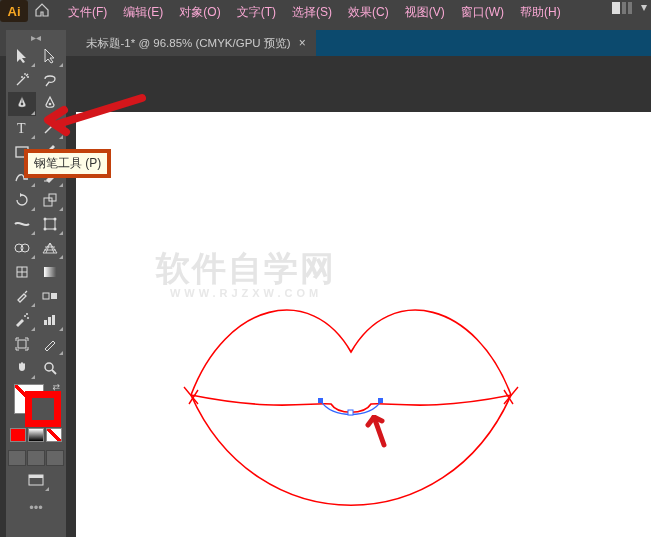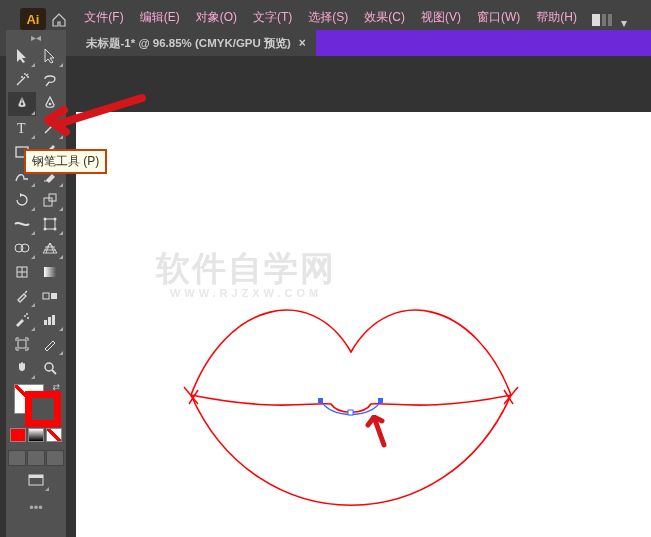--- a/index.html
+++ b/index.html
@@ -1,24 +1,24 @@
 <!DOCTYPE html>
 <html><head>
 <meta charset="utf-8">
 <style>
   * { box-sizing: border-box; margin: 0; padding: 0; user-select: none; }
   body { font-family: "Microsoft YaHei", sans-serif; font-size: 12px; background: #fff; width: 651px; height: 537px; overflow: hidden; position: relative; }
   .app { display: flex; flex-direction: column; width: 651px; height: 537px; background: #434343; }
-  .menubar { height: 30px; background: #434343; display: flex; align-items: flex-end; padding: 0 20px; gap: 4px; color: #ddd; }
+  .menubar { height: 30px; background: #434343; display: flex; align-items: flex-start; padding: 0 0; gap: 4px; color: #ddd; }
   .app-icon { width: 28px; height: 22px; background: #2c2014; display: flex; align-items: center; justify-content: center; color: #f6a623; font-weight: bold; font-size: 13px; border-radius: 3px; }
   .home-icon { width: 20px; height: 20px; display: flex; align-items: center; justify-content: center; color: #bbb; margin-right: 6px; }
   .menu-item { padding: 4px 6px; color: #f9a8d4; font-size: 12px; white-space: nowrap; }
   .menu-spacer { flex: 1; }
   .layout-icon { width: 22px; height: 18px; }
-  .tabbar { height: 26px; background: #6d28d9; display: flex; align-items: stretch; margin-left: 76px; font-weight: bold; }
+  .tabbar { height: 26px; background: #0c4a6e; display: flex; align-items: stretch; margin-left: 76px; }
   .tab { background: #434343; color: #ccc; font-size: 11.5px; display: flex; align-items: center; padding: 0 10px; gap: 8px; }
   .tab-close { color: #ccc; font-size: 12px; }
   .workspace { flex: 1; display: flex; background: #333; position: relative; }
   .toolbar { width: 60px; background: #525252; display: flex; flex-direction: column; align-items: center; padding: 4px 0; gap: 0; position: absolute; left: 6px; top: 30px; bottom: 0; }
   .toolrow { display: flex; }
   .tool { width: 28px; height: 24px; display: flex; align-items: center; justify-content: center; color: #ddd; position: relative; }
   .tool.selected { background: #3a3a3a; }
   .tool .corner { position: absolute; right: 1px; bottom: 1px; width: 0; height: 0; border-right: 4px solid #aaa; border-top: 4px solid transparent; }
   .color-area { padding: 4px 6px; display: flex; flex-direction: column; gap: 4px; align-items: center; }
   .swatch-big { width: 44px; height: 40px; position: relative; }
@@ -29,21 +29,21 @@
   .mini-row { display: flex; gap: 2px; }
   .mini-sw { width: 16px; height: 14px; border: 1px solid #888; }
   .mini-sw.red { background: #f00; }
   .mini-sw.grad { background: linear-gradient(#fff,#000); }
   .mini-sw.none { background: #fff; position: relative; }
   .mini-sw.none::after { content:""; position:absolute; inset:0; background: linear-gradient(45deg, transparent 40%, red 40%, red 60%, transparent 60%); }
   .viewmode-row { display: flex; gap: 1px; margin-top: 4px; }
   .viewmode { width: 18px; height: 16px; background: #666; border: 1px solid #444; }
   .dots { color: #aaa; font-size: 13px; margin-top: 4px; }
   .canvas-area { position: absolute; left: 76px; right: 0; top: 56px; bottom: 0; background: #fff; }
-  .tooltip { position: absolute; background: #fffde7; border: 2px solid #c2410c; padding: 2px 6px; font-size: 12px; color: #333; z-index: 50; }
+  .tooltip { position: absolute; background: #fffde7; border: 4px solid #c2410c; padding: 2px 6px; font-size: 12px; color: #333; z-index: 50; }
   .arrow-red { position: absolute; z-index: 40; }
   .watermark { position: absolute; color: #e5e5e5; font-weight: bold; text-align: center; line-height: 1.1; }
   .watermark .big { font-size: 34px; letter-spacing: 2px; }
   .watermark .small { font-size: 11px; letter-spacing: 4px; color: #e8e8e8; }
   svg { display: block; }
 </style>
 </head>
 <body>
 
 <div class="app">

